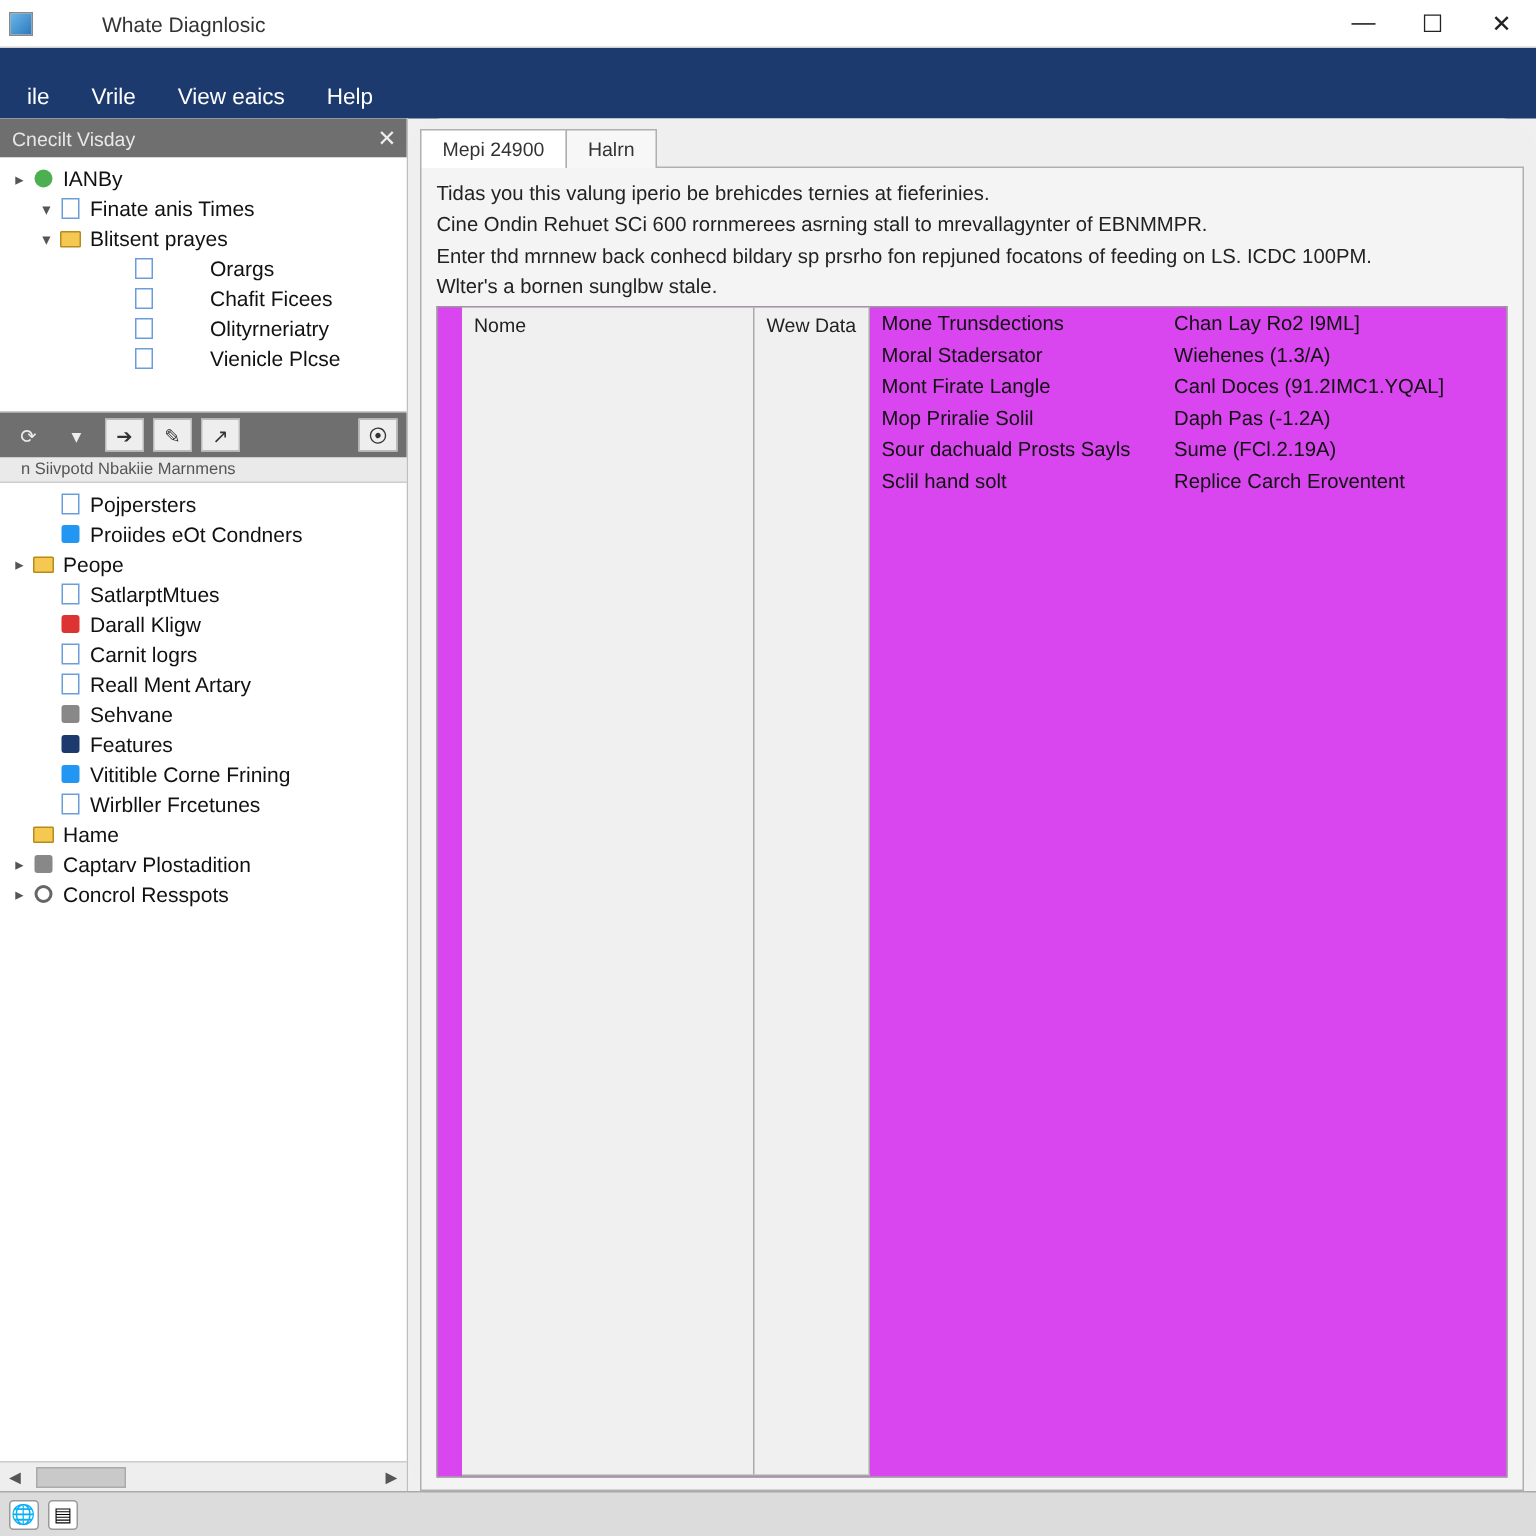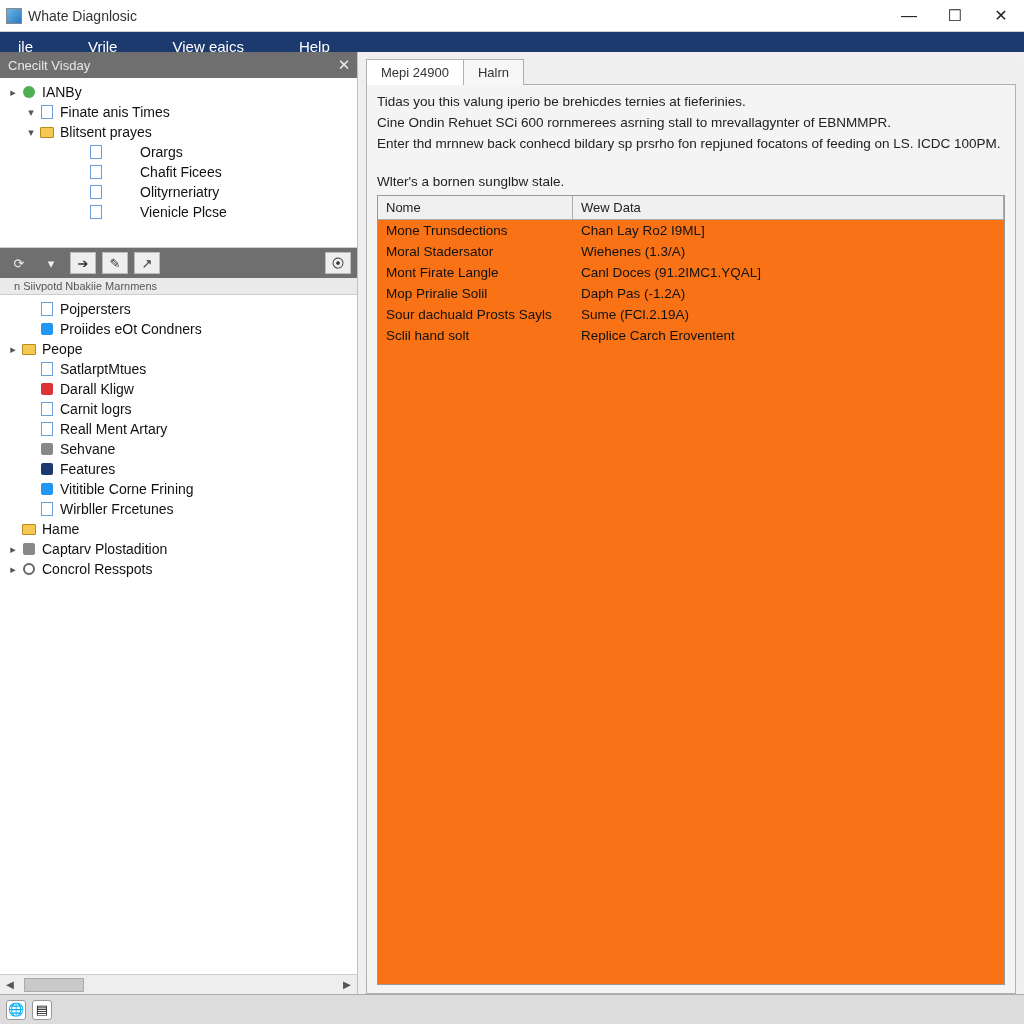--- a/index.html
+++ b/index.html
@@ -17,49 +17,48 @@
     background: #ffffff;
     border-bottom: 1px solid #d0d0d0;
     display: flex; align-items: center;
     padding-left: 6px;
   }
   .titlebar .appicon {
     width: 16px; height: 16px;
     background: linear-gradient(135deg,#6cb6e8,#2a7abf);
     border: 1px solid #888; margin-right: 6px;
   }
-  .titlebar .title { color: #333; font-size: 14px; }
+  .titlebar .title { color: #333; font-size: 14px; margin-left: 40px; }
   .titlebar .spacer { flex: 1; }
   .titlebar .winbtn {
     width: 46px; height: 32px;
     display: flex; align-items: center; justify-content: center;
     font-size: 16px; color: #222;
   }
   
   .menubar {
-    height: 20px;
+    height: 47px;
     background: #1d3a6e;
     color: #fff;
-    display: flex; align-items: flex-start;
+    display: flex; align-items: flex-end;
     padding-left: 4px;
-    gap: 27px;
   }
   .menubar .menuitem {
     padding: 6px 14px;
     font-size: 15px;
   }
   
   .main {
     flex: 1;
     display: flex;
     min-height: 0;
   }
   
   .sidebar {
-    width: 358px;
+    width: 272px;
     display: flex; flex-direction: column;
     border-right: 1px solid #bfbfbf;
     background: #f4f4f4;
   }
   .panelhead {
     height: 26px;
     background: #6f6f6f;
     color: #e8e8e8;
     display: flex; align-items: center;
     padding-left: 8px;
@@ -188,27 +187,28 @@
   .tab + .tab { margin-left:-1px; }
   .tabbody {
     flex:1;
     background:#f4f4f4;
     border:1px solid #b0b0b0;
     padding:8px 10px;
     display:flex;flex-direction:column;
     min-height:0;
   }
   .desc p { font-size:13.5px;color:#222;line-height:1.4;margin-bottom:2px; }
-  .caption { margin-top:18px;margin-bottom:6px;font-size:13.5px;color:#222; }
+  .caption { margin-bottom:6px;font-size:13.5px;color:#222; }
   .grid {
     border:1px solid #9a9a9a;
-    background:#f97316;
+    background:#d946ef;
     flex:1;
-    display:flex;flex-direction:column;
+    display:flex;flex-direction:row;
     min-height:0;
+    padding-left:16px;
   }
   .grid .ghead {
     display:flex;
     background:#f0f0f0;
     border-bottom:1px solid #aaa;
   }
   .grid .ghead div {
     padding:4px 8px;font-size:13px;color:#222;border-right:1px solid #aaa;
   }
   .grid .gbody { flex:1; overflow:auto; }

